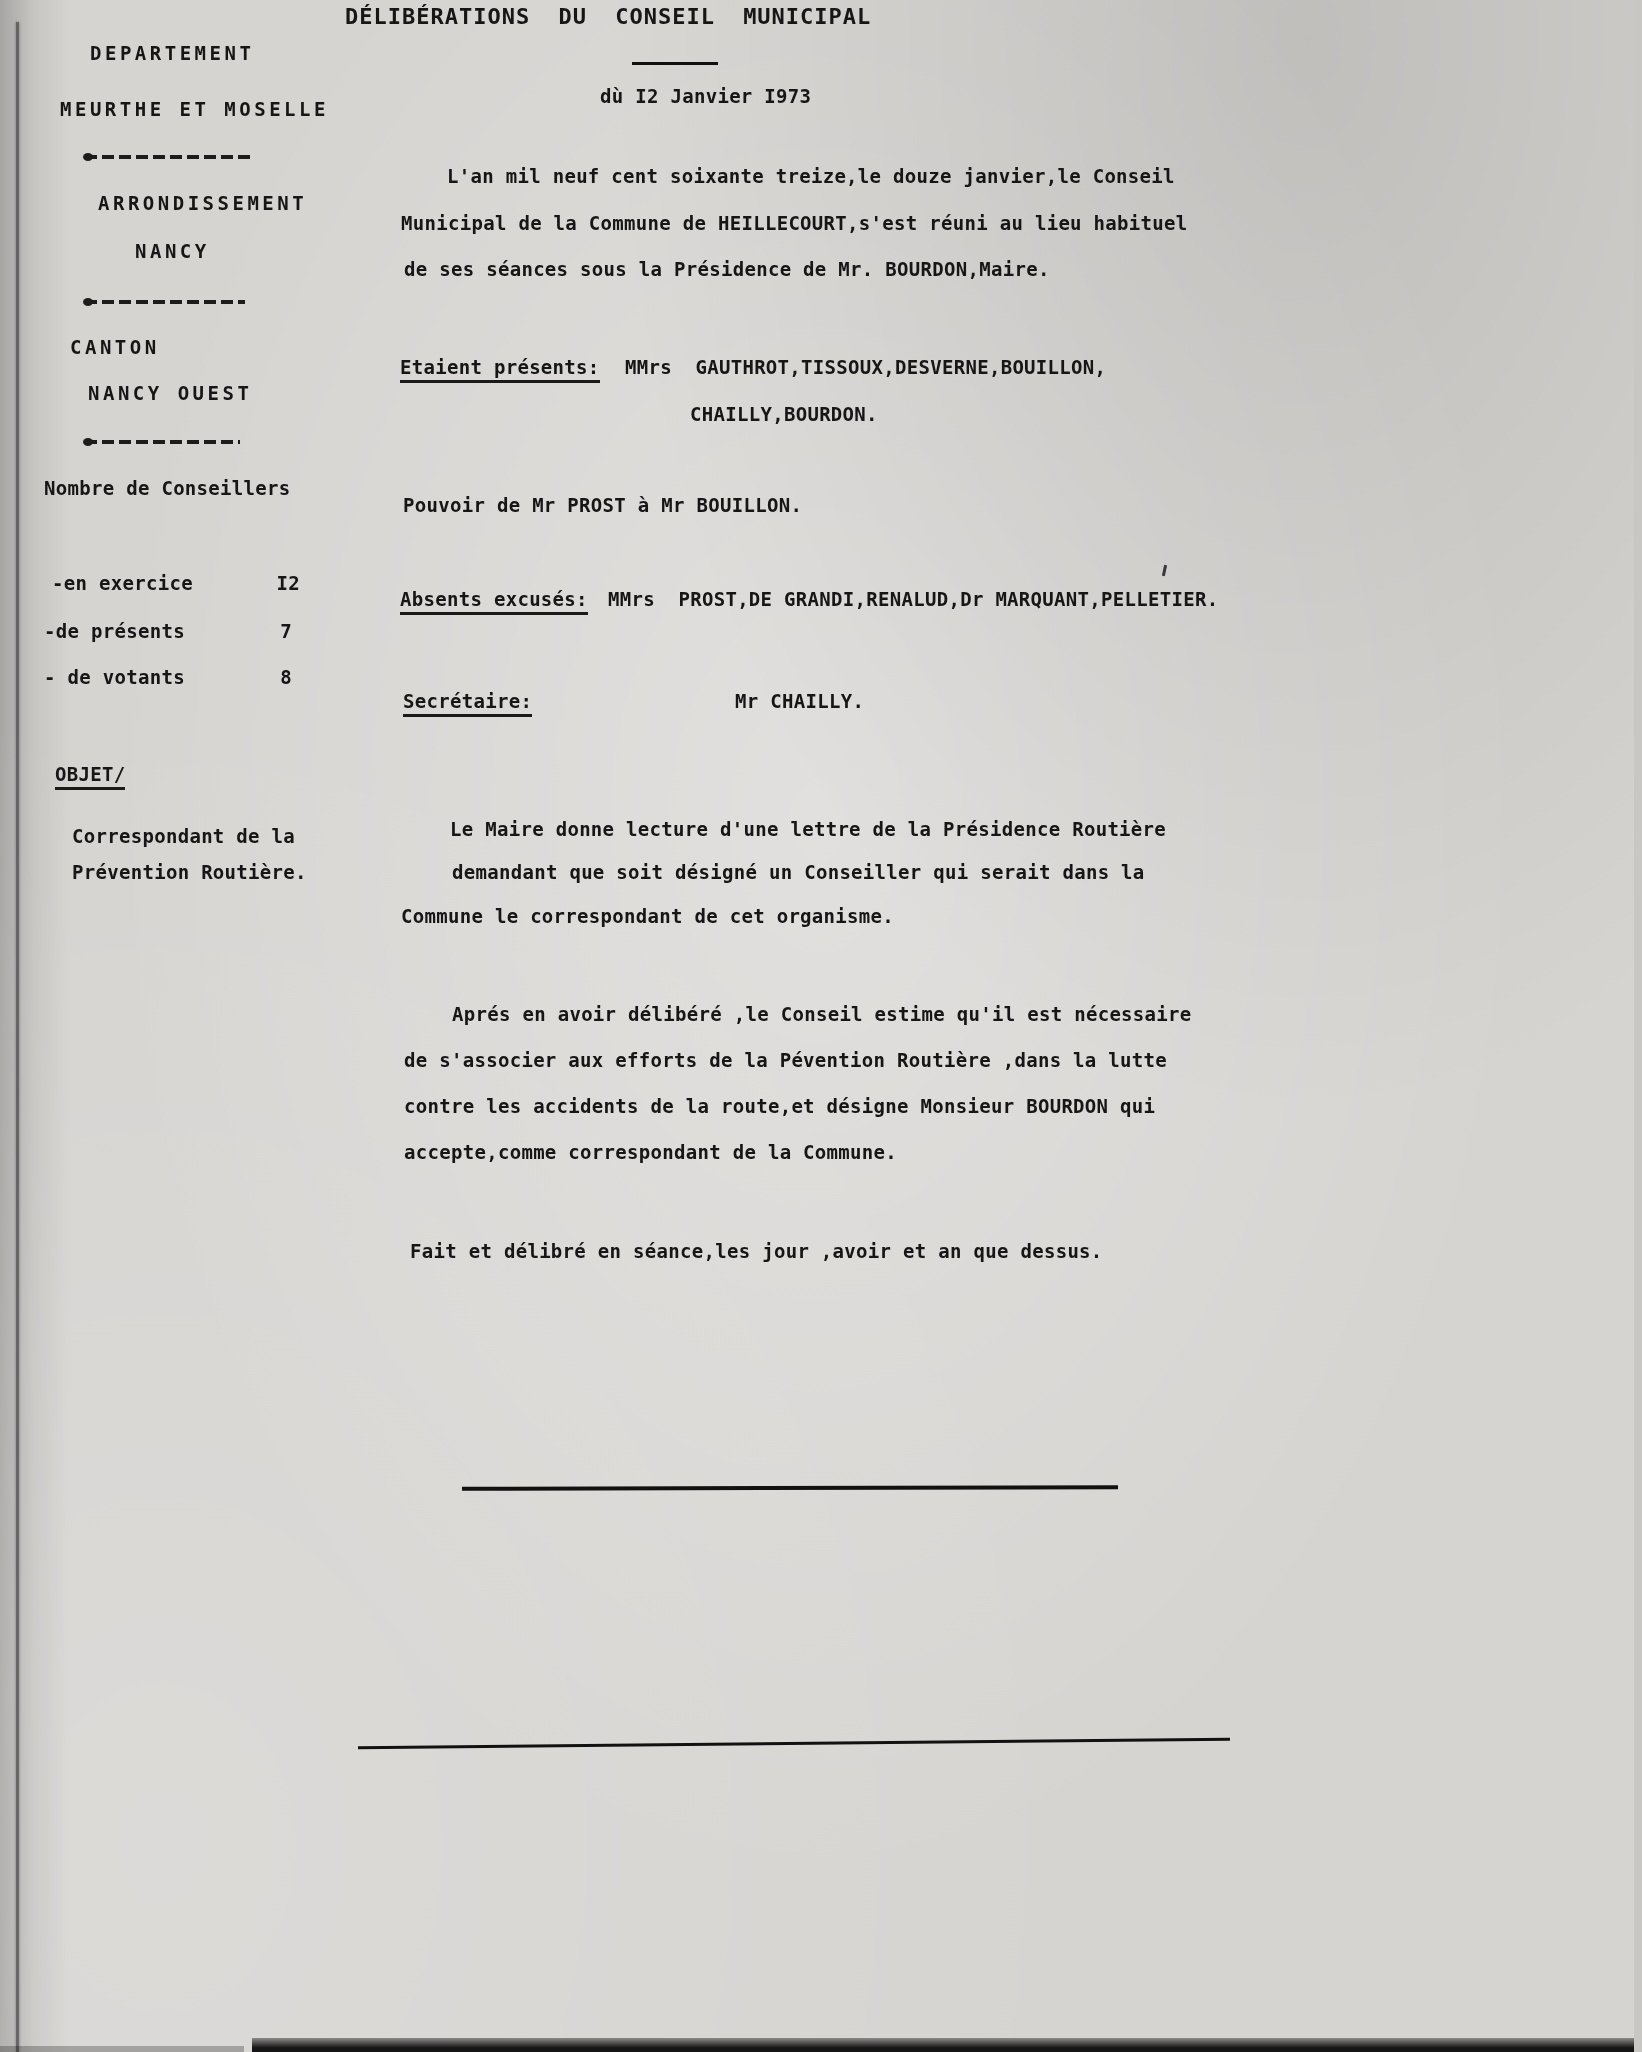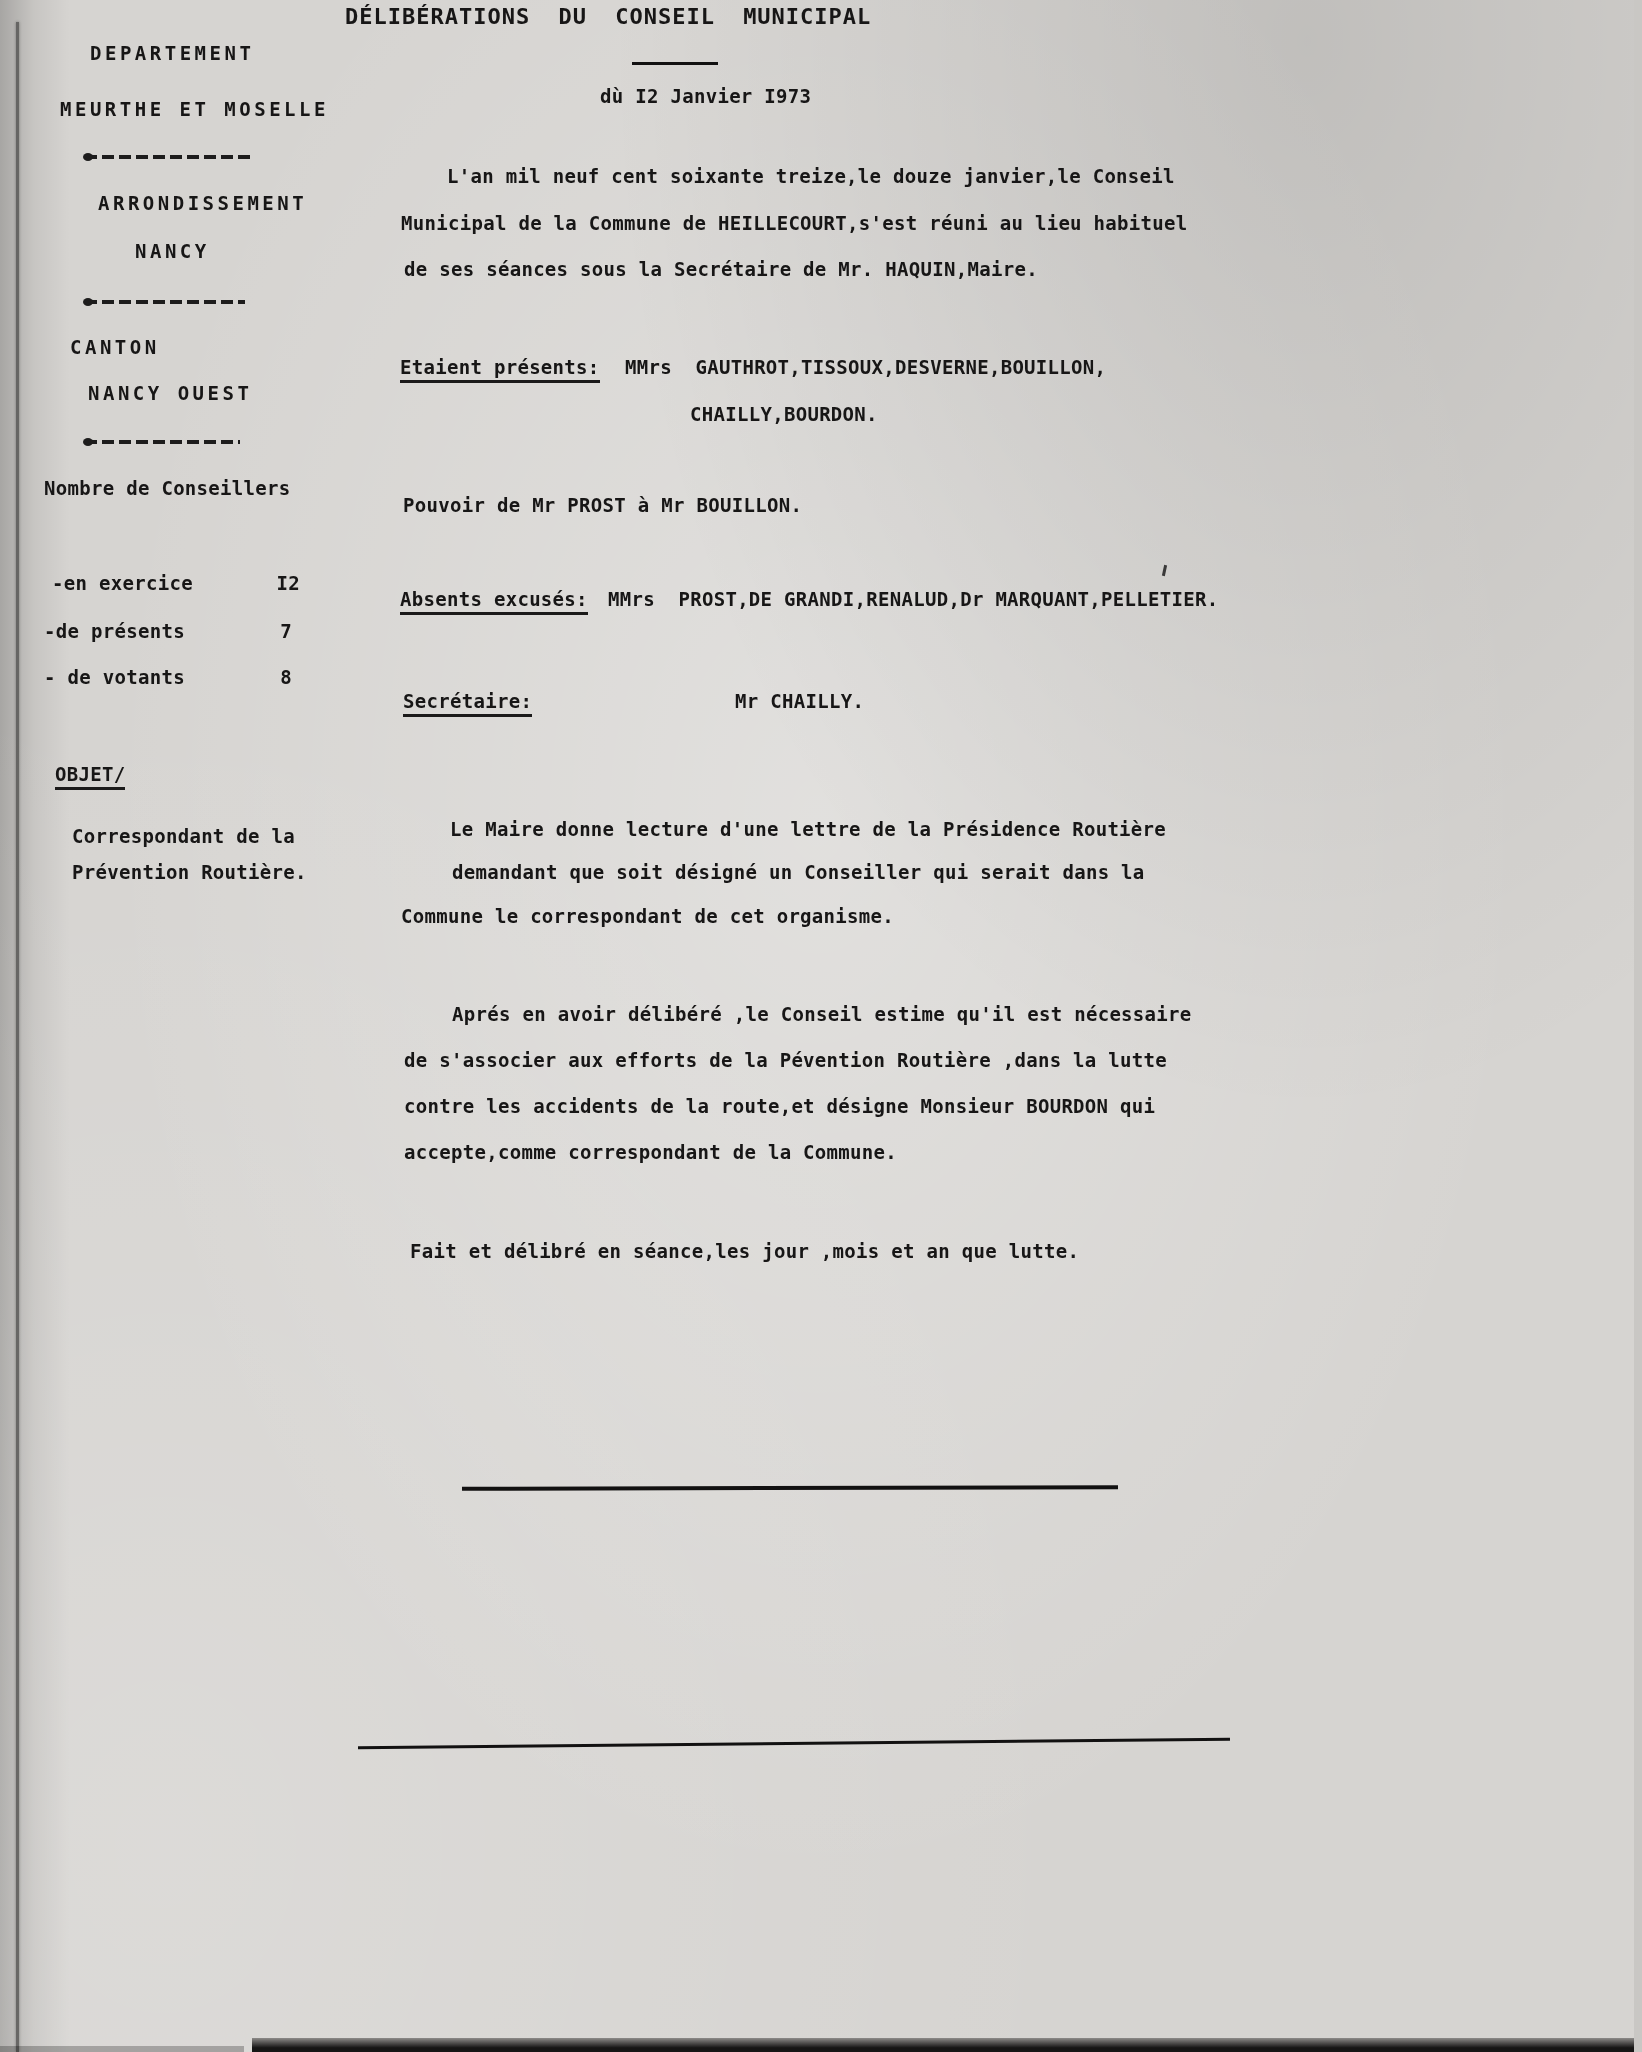--- a/index.html
+++ b/index.html
@@ -76,21 +76,21 @@
     <span>- de votants</span>
     <span>8</span>
   </div>
 
   <div class="t" style="top:763px;left:55px;"><span class="ul">OBJET/</span></div>
   <div class="t" style="top:825px;left:44px;margin-left:28px;">Correspondant de la</div>
   <div class="t" style="top:861px;left:44px;margin-left:28px;">Prévention Routière.</div>
 
   <div class="t" style="top:165px;left:447px;">L'an mil neuf cent soixante treize,le douze janvier,le Conseil</div>
   <div class="t" style="top:212px;left:401px;">Municipal de la Commune de HEILLECOURT,s'est réuni au lieu habituel</div>
-  <div class="t" style="top:258px;left:404px;">de ses séances sous la Secrétaire de Mr. HAQUIN,Maire.</div>
+  <div class="t" style="top:258px;left:404px;">de ses séances sous la Présidence de Mr. BOURDON,Maire.</div>
 
   <div class="t" style="top:356px;left:400px;"><span class="ul">Etaient présents:</span></div>
   <div class="t" style="top:356px;left:625px;">MMrs  GAUTHROT,TISSOUX,DESVERNE,BOUILLON,</div>
   <div class="t" style="top:403px;left:690px;">CHAILLY,BOURDON.</div>
 
   <div class="t" style="top:494px;left:403px;">Pouvoir de Mr PROST à Mr BOUILLON.</div>
 
   <div class="t" style="top:588px;left:400px;"><span class="ul">Absents excusés:</span></div>
   <div class="t" style="top:588px;left:608px;">MMrs  PROST,DE GRANDI,RENALUD,Dr MARQUANT,PELLETIER.</div>
 
@@ -99,18 +99,18 @@
 
   <div class="t" style="top:818px;left:450px;">Le Maire donne lecture d'une lettre de la Présidence Routière</div>
   <div class="t" style="top:861px;left:404px;margin-left:48px;">demandant que soit désigné un Conseiller qui serait dans la</div>
   <div class="t" style="top:905px;left:401px;">Commune le correspondant de cet organisme.</div>
 
   <div class="t" style="top:1003px;left:452px;">Aprés en avoir délibéré ,le Conseil estime qu'il est nécessaire</div>
   <div class="t" style="top:1049px;left:404px;">de s'associer aux efforts de la Pévention Routière ,dans la lutte</div>
   <div class="t" style="top:1095px;left:404px;">contre les accidents de la route,et désigne Monsieur BOURDON qui</div>
   <div class="t" style="top:1141px;left:404px;">accepte,comme correspondant de la Commune.</div>
 
-  <div class="t" style="top:1240px;left:410px;">Fait et délibré en séance,les jour ,mois et an que lutte.</div>
+  <div class="t" style="top:1240px;left:410px;">Fait et délibré en séance,les jour ,avoir et an que dessus.</div>
 
   <div class="rule" style="top:1486px;left:462px;width:656px;height:4px;transform:rotate(-0.15deg);"></div>
   <div class="rule" style="top:1742px;left:358px;width:872px;height:3px;transform:rotate(-0.55deg);"></div>
 
 </div>
 
 </body></html>

